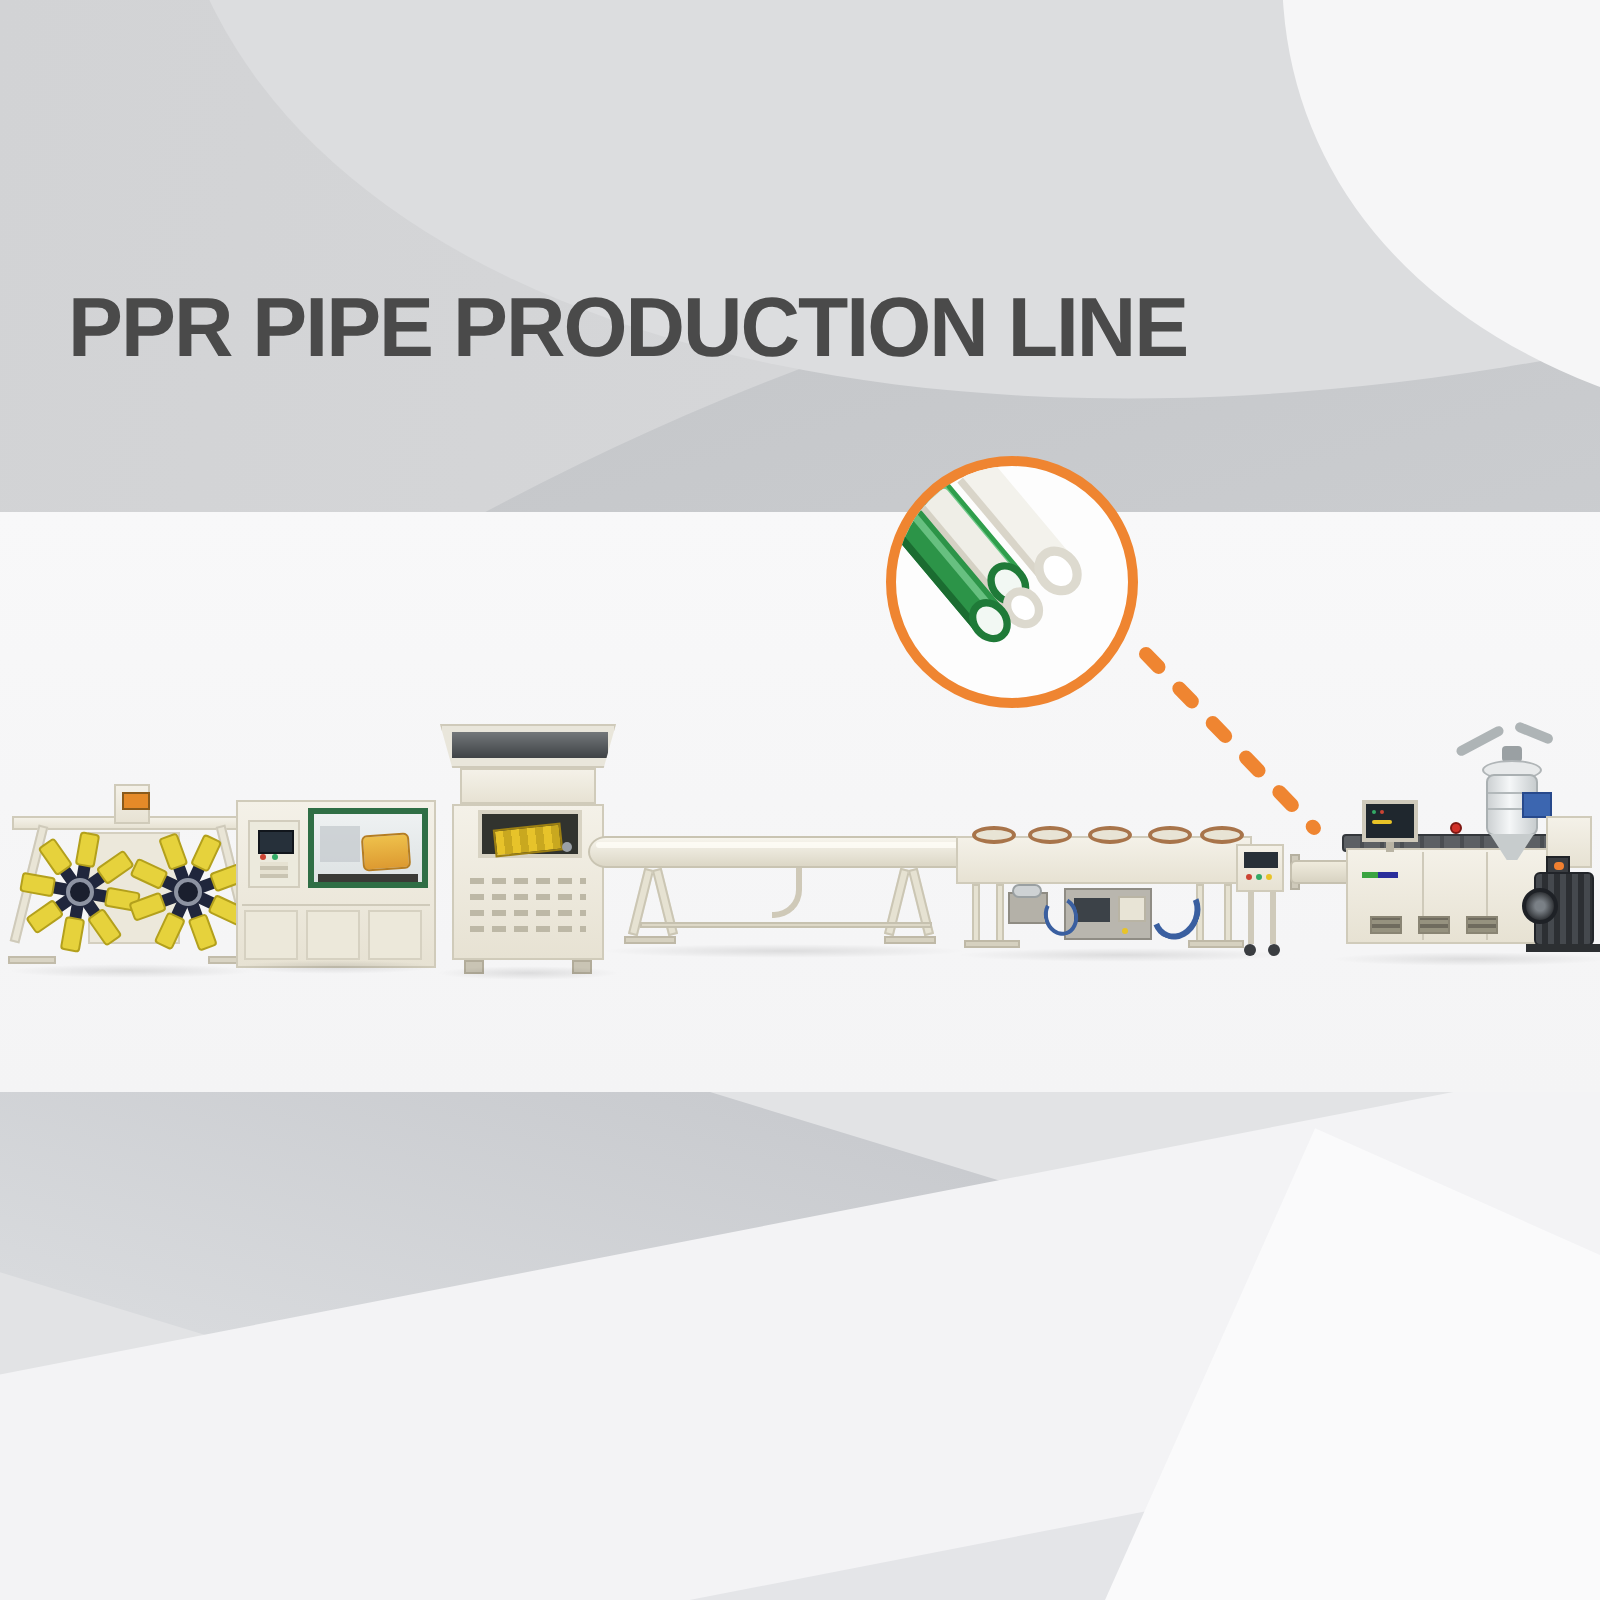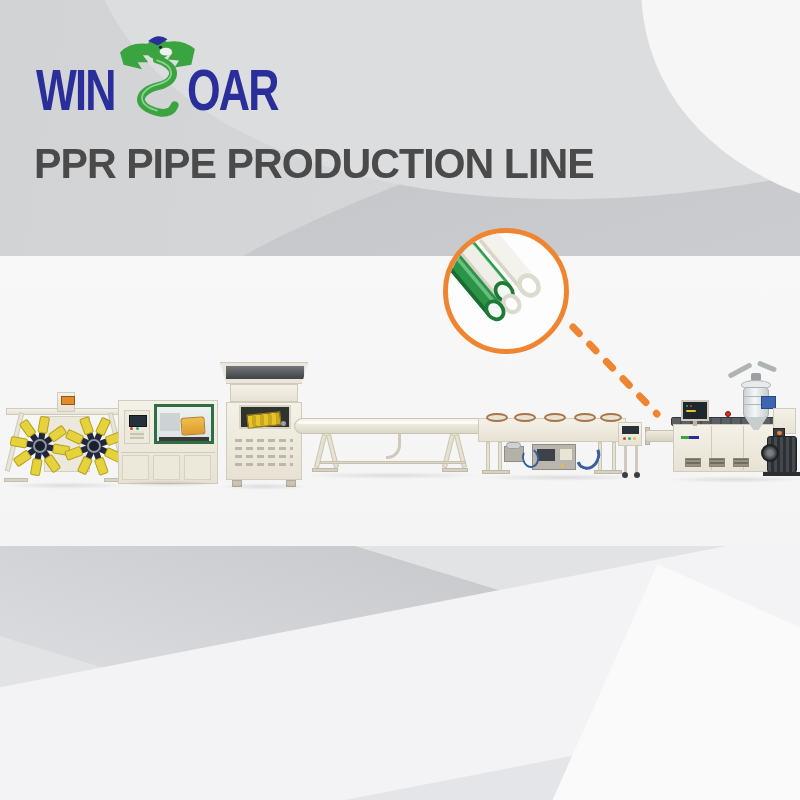--- a/index.html
+++ b/index.html
@@ -167,34 +167,20 @@
     <div class="a sw-white"></div>
   </div>
   <div class="a bg-mid"></div>
   <div class="a bg-bot">
     <div class="a bb-gray"></div>
     <div class="a bb-light"></div>
     <div class="a bb-mid"></div>
     <div class="a bb-corner"></div>
   </div>
 
-  <div class="a logo">
-    <span class="logo-txt">WIN</span>
-    <svg class="dragon" viewBox="0 0 100 110" width="88" height="97">
-      <path d="M8,30 Q20,16 46,21 L44,33 L34,33 L40,41 L28,41 L33,49 L12,44 Z" fill="#3aa440"></path>
-      <path d="M93,26 Q78,13 56,19 L58,31 L68,30 L62,38 L75,39 L70,47 L89,44 Z" fill="#3aa440"></path>
-      <ellipse cx="51" cy="26" rx="13.5" ry="12" fill="#3aa440"></ellipse>
-      <path d="M40,17 Q51,7 62,15 L51,22 Z" fill="#2a2e9b"></path>
-      <ellipse cx="60" cy="29" rx="7" ry="4.5" fill="#eef3ee"></ellipse>
-      <circle cx="54" cy="24" r="1.8" fill="#17203a"></circle>
-      <path d="M50,38 C73,44 75,62 52,68 C26,74 24,92 52,98 C62,100 68,96 70,90" fill="none" stroke="#3aa440" stroke-width="9" stroke-linecap="round"></path>
-      <path d="M50,39 C70,45 72,60 52,66 C28,72 26,90 50,96" fill="none" stroke="#ffffff" stroke-width="2" stroke-linecap="round" opacity="0.45"></path>
-    </svg>
-    <span class="logo-txt r">OAR</span>
-  </div>
 
   <div class="a title">PPR PIPE PRODUCTION LINE</div>
 
   <svg class="a dashsvg" viewBox="0 0 800 800">
     <line x1="573" y1="327" x2="657" y2="414" stroke="#ef8531" stroke-width="7" stroke-linecap="round" stroke-dasharray="9 15"></line>
   </svg>
 
   <div class="a inset">
     <svg viewBox="0 0 126 126" width="116" height="116">
       <g transform="translate(40,50) rotate(50)">

